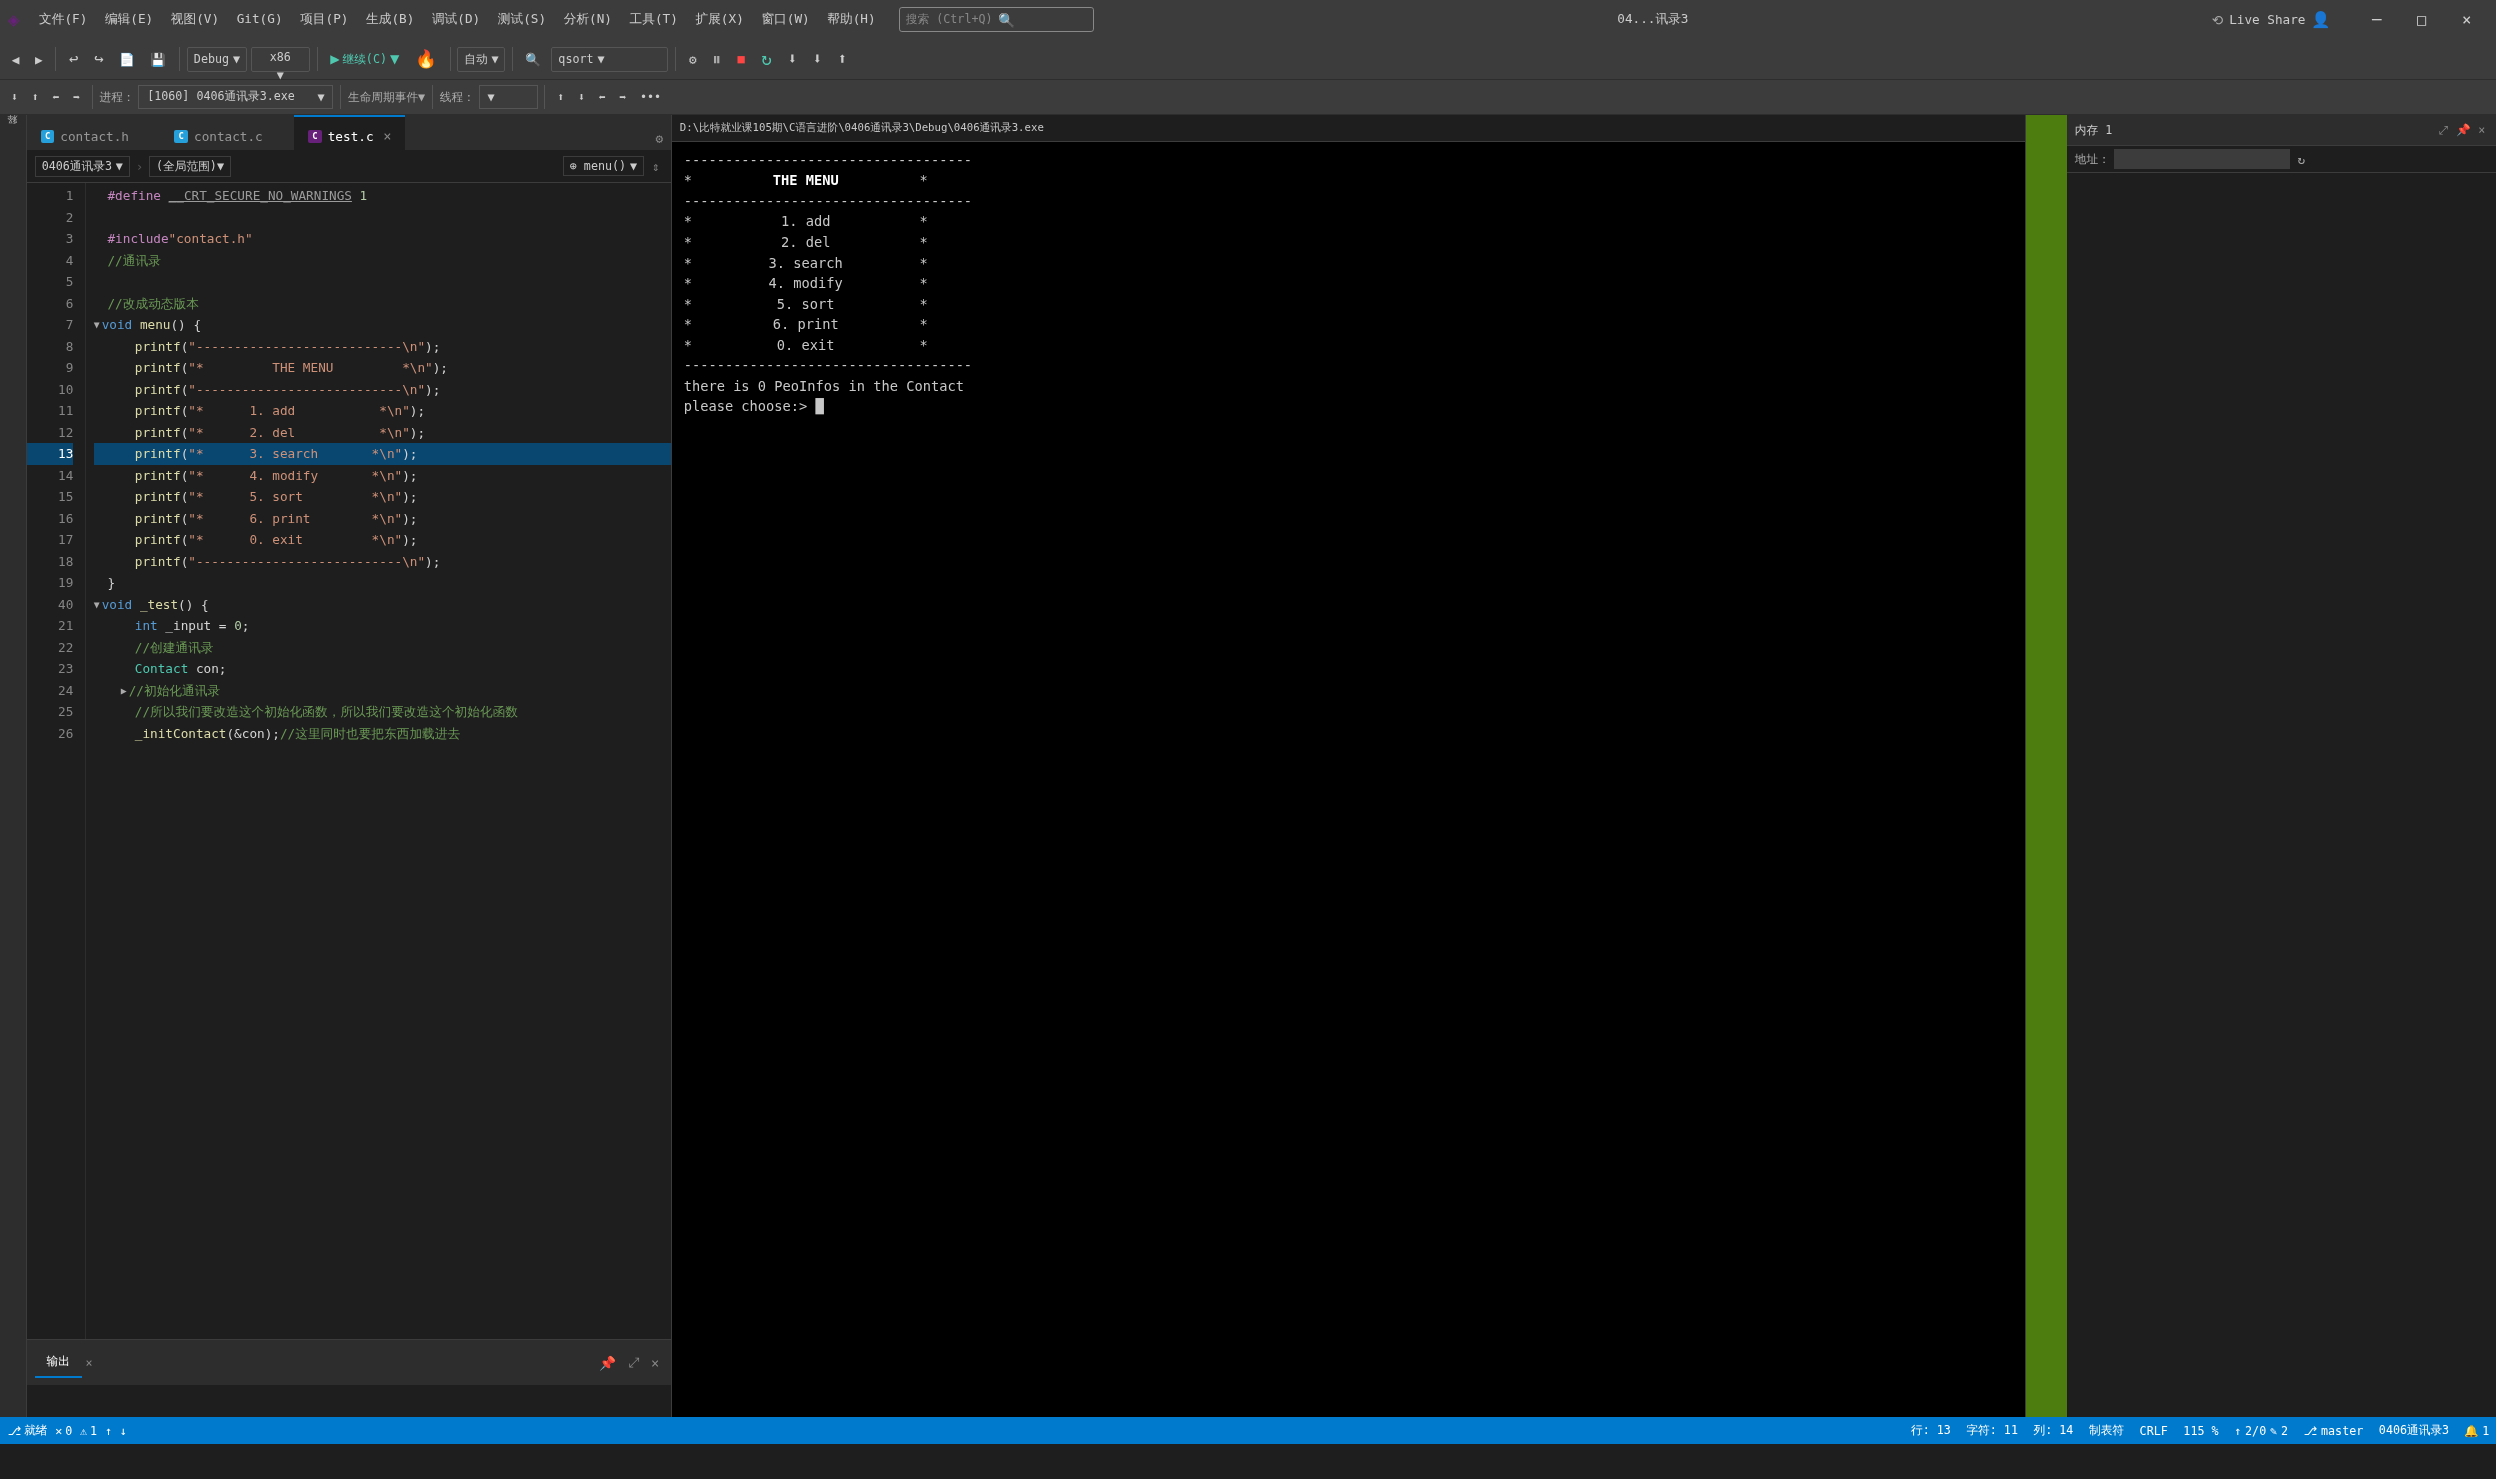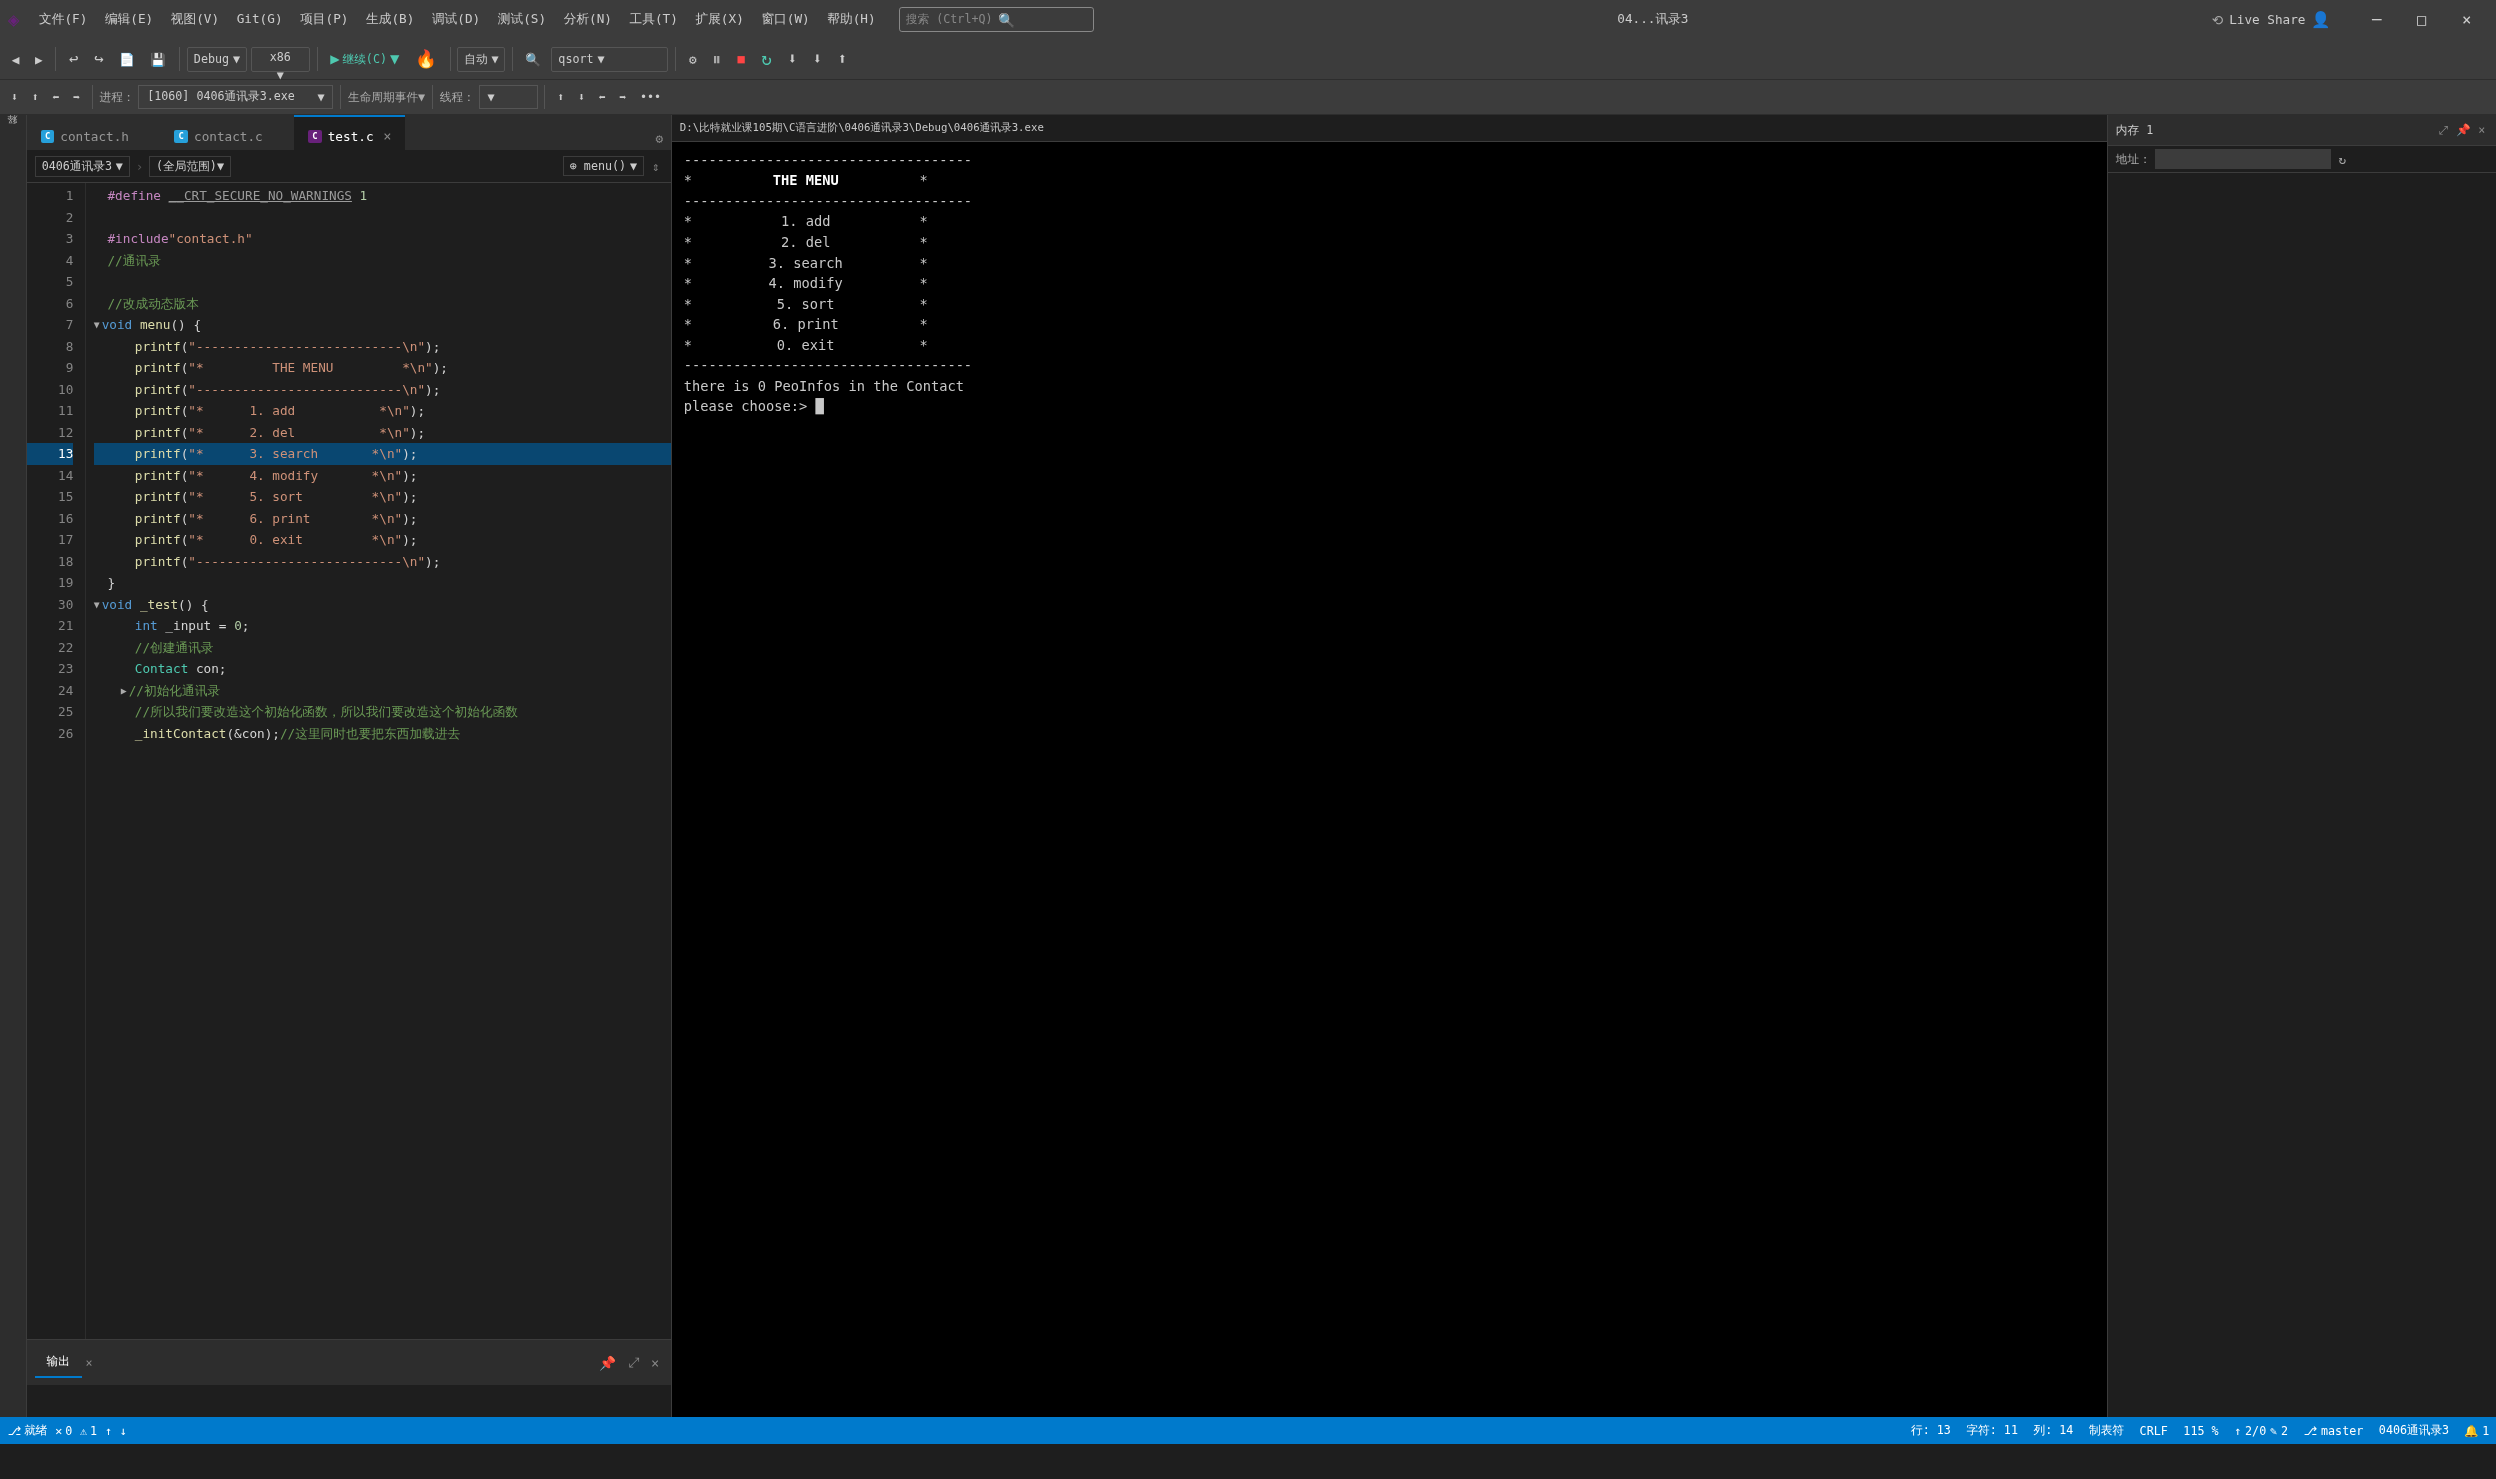--- a/index.html
+++ b/index.html
@@ -67,21 +67,21 @@
     #bottom-tabs { background: #2d2d2d; height: 31px; display: flex; align-items: center; gap: 0; padding-left: 7.8px; }
     .bottom-tab { padding: 3.9px 11.7px; font-size: 11.7px; color: #aaa; cursor: pointer; height: 31px; display: flex; align-items: center; }
     .bottom-tab.active { color: #fff; border-bottom: 2px solid #007acc; }
     .bottom-tab-close { color: #888; margin-left: 3.9px; font-size: 11.7px; cursor: pointer; }
     .bottom-ctrl-btn { color: #888; font-size: 13.7px; cursor: pointer; padding: 2px 3.9px; }
     #output-content { flex: 1; background: #1e1e1e; padding: 3.9px 7.8px; font-size: 11.7px; color: #d4d4d4; overflow: auto; }
     #console-header { background: #1e1e1e; height: 29px; display: flex; align-items: center; padding: 0 7.8px; font-size: 11.7px; color: #aaa; border-bottom: 1px solid #3c3c3c; }
     #console-content { background: #000; flex: 1; padding: 7.8px 11.7px; font-size: 12.7px; color: #c8c8c8; font-family: Consolas, monospace; line-height: 1.5; overflow: auto; height: 100%; }
 
     
-    #right-panel { width: 390px; background: #4d7c0f; border-left: 1px solid #3c3c3c; display: flex; flex-direction: column; flex-shrink: 0; }
+    #right-panel { width: 472px; background: #4d7c0f; border-left: 1px solid #3c3c3c; display: flex; flex-direction: column; flex-shrink: 0; padding-left: 41px; }
     #right-panel-header { background: #2d2d2d; height: 31px; display: flex; align-items: center; padding: 0 7.8px; font-size: 11.7px; color: #ccc; border-bottom: 1px solid #3c3c3c; }
     .rph-label { flex: 1; }
     .rph-btn { color: #888; cursor: pointer; padding: 2px 3.9px; }
     #memory-address-bar { background: #1e1e1e; height: 27px; display: flex; align-items: center; padding: 0 7.8px; gap: 3.9px; border-bottom: 1px solid #3c3c3c; }
     .mem-label { color: #aaa; font-size: 11.7px; }
     .mem-input { background: #3c3c3c; border: none; color: #ccc; padding: 2px 5.9px; height: 19.5px; font-size: 11.7px; width: 195px; }
 
     
     #content-area { display: flex; flex: 1; overflow: hidden; }
     #editor-column { flex: 1; display: flex; flex-direction: column; overflow: hidden; }
@@ -262,21 +262,21 @@
         <span class="line-number">10</span>
         <span class="line-number">11</span>
         <span class="line-number">12</span>
         <span class="line-number" style="background: #094771; color: #fff; display: block;">13</span>
         <span class="line-number">14</span>
         <span class="line-number">15</span>
         <span class="line-number">16</span>
         <span class="line-number">17</span>
         <span class="line-number">18</span>
         <span class="line-number">19</span>
-        <span class="line-number">30</span>
+        <span class="line-number">40</span>
         <span class="line-number">21</span>
         <span class="line-number">22</span>
         <span class="line-number">23</span>
         <span class="line-number">24</span>
         <span class="line-number">25</span>
         <span class="line-number">26</span>
       </div>
       <div class="code-content" style="flex: 1; overflow: auto; padding: 2px 0 0 7.8px;">
 
         <div class="code-line">

